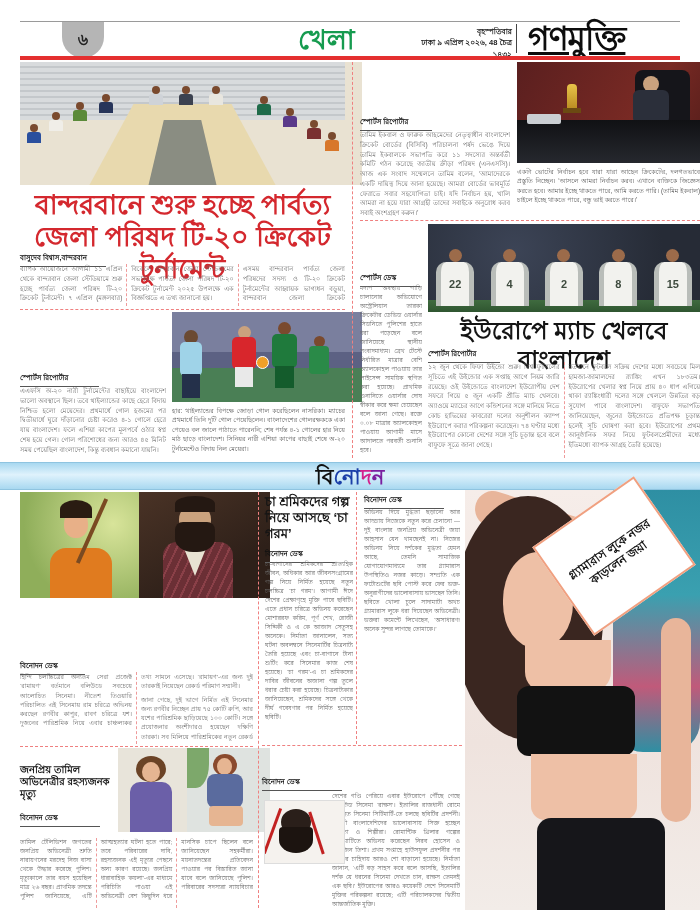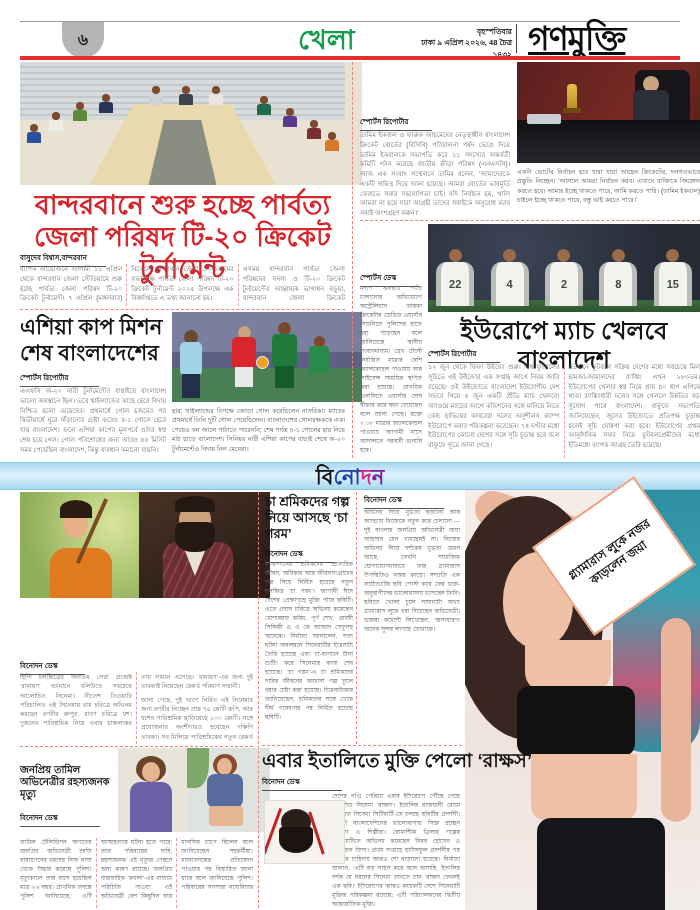--- a/index.html
+++ b/index.html
@@ -124,21 +124,20 @@
   <div class="abs" style="left:20px;top:252px;width:120px;">
     <div class="byline">বাসুদেব বিশ্বাস,বান্দরবান</div>
   </div>
   <div class="abs body-txt cols3" style="left:20px;top:264px;width:325px;height:42px;">
     <p>ব্যাপক আয়োজনে আগামী ১১ এপ্রিল থেকে বান্দরবান জেলা স্টেডিয়ামে শুরু হচ্ছে পার্বত্য জেলা পরিষদ টি-২০ ক্রিকেট টুর্নামেন্ট। ৭ এপ্রিল (মঙ্গলবার) বিকেলে বান্দরবান জেলা স্টেডিয়ামের সভাকক্ষে পার্বত্য জেলা পরিষদ টি-২০ ক্রিকেট টুর্নামেন্ট ২০২৫ উপলক্ষে এক বিজ্ঞপ্তিতে এ তথ্য জানানো হয়।</p>
     <p>এসময় বান্দরবান পার্বত্য জেলা পরিষদের সদস্য ও টি-২০ ক্রিকেট টুর্নামেন্টের আহ্বায়ক ভাগ্যধন বড়ুয়া, বান্দরবান জেলা ক্রিকেট অ্যাসোসিয়েশনের কর্মকর্তা ও খেলোয়াড় প্রতিনিধিরা উপস্থিত ছিলেন। টুর্নামেন্টে জেলার বিভিন্ন ক্লাবের ক্রিকেটাররা অংশ নেবেন বলে জানানো হয়।</p>
 
   </div>
   <div class="abs hdash" style="left:20px;top:309px;width:325px;"></div>
 
-  <div class="abs hl-black" style="left:20px;top:314px;width:150px;font-size:21px;">এশিয়া কাপ মিশন শেষ বাংলাদেশের</div>
   <div class="abs" style="left:20px;top:372px;width:110px;">
     <div class="byline">স্পোর্টস রিপোর্টার</div>
   </div>
   <div class="photo" style="left:172px;top:312px;width:173px;height:90px;background:linear-gradient(180deg,#7a7f9e 0 45%,#5c6183 45% 62%,#4a7f55 62% 100%);">
     <div class="abs" style="left:12px;top:18px;width:14px;height:14px;border-radius:50%;background:#6b4a32;"></div>
     <div class="abs" style="left:8px;top:30px;width:22px;height:34px;border-radius:5px;background:#9fd3e8;"></div>
     <div class="abs" style="left:10px;top:62px;width:18px;height:24px;background:#24304a;"></div>
     <div class="abs" style="left:66px;top:14px;width:13px;height:13px;border-radius:50%;background:#caa27e;"></div>
     <div class="abs" style="left:60px;top:25px;width:24px;height:32px;border-radius:5px;background:#d8262c;"></div>
     <div class="abs" style="left:63px;top:55px;width:18px;height:20px;background:#e9e9e9;"></div>
@@ -289,21 +288,20 @@
     <div class="abs" style="left:38px;top:62px;width:70px;height:96px;border-radius:50% 50% 46% 46%;background:#eec0a6;"></div>
     <div class="abs" style="left:60px;top:150px;width:86px;height:52px;background:#eec0a6;border-radius:0 0 20px 20px;"></div>
     <div class="abs" style="left:52px;top:196px;width:118px;height:70px;border-radius:12px;background:#121212;"></div>
     <div class="abs" style="left:66px;top:264px;width:106px;height:66px;border-radius:0 0 14px 14px;background:#eec0a6;"></div>
     <div class="abs" style="left:72px;top:328px;width:128px;height:92px;border-radius:14px 14px 0 0;background:#16161a;"></div>
     <div class="abs" style="left:196px;top:128px;width:30px;height:204px;border-radius:15px;background:#e8b59a;"></div>
   </div>
   <div class="abs rotbox" style="left:552px;top:502px;width:112px;height:96px;">গ্ল্যামারাস লুকে নজর কাড়লেন জয়া</div>
   <div class="abs hdash" style="left:262px;top:745px;width:200px;"></div>
 
-  <div class="abs hl-black" style="left:262px;top:749px;width:300px;font-size:19px;text-align:left;z-index:6;">এবার ইতালিতে মুক্তি পেলো ‘রাক্ষস’</div>
   <div class="abs" style="left:262px;top:776px;width:80px;z-index:6;">
     <div class="byline" style="width:100%;">বিনোদন ডেস্ক</div>
   </div>
   <div class="photo" style="left:264px;top:800px;width:62px;height:62px;background:#f5f2ee;border:1px solid #ddd;z-index:6;">
     <div class="abs" style="left:16px;top:8px;width:30px;height:26px;border-radius:50%;background:#2a1f1a;"></div>
     <div class="abs" style="left:14px;top:26px;width:34px;height:26px;border-radius:4px 4px 50% 50%;background:#1c1410;"></div>
     <div class="abs" style="left:6px;top:6px;width:3px;height:48px;background:#c22222;transform:rotate(20deg);"></div>
     <div class="abs" style="left:50px;top:10px;width:3px;height:44px;background:#c22222;transform:rotate(-18deg);"></div>
   </div>
   <div class="abs body-txt" style="left:332px;top:792px;width:128px;height:116px;font-size:6px;z-index:5;">দেশের গণ্ডি পেরিয়ে এবার ইউরোপে পৌঁছে গেছে ঢালিউড সিনেমা ‘রাক্ষস’। ইতালির রাজধানী রোমে অবস্থিত সিনেমা সিটিমার্টি-তে চলছে ছবিটির প্রদর্শনী। প্রবাসী বাংলাদেশিদের ভালোবাসায় সিক্ত হচ্ছেন নির্মাতা ও শিল্পীরা। রোমান্টিক থ্রিলার গল্পের সিনেমাটিতে অভিনয় করেছেন নিরব হোসেন ও তানজিন তিশা। প্রথম সপ্তাহে হাউসফুল প্রদর্শনীর পর দর্শকের চাহিদায় আরও শো বাড়ানো হয়েছে। নির্মাতা জানান, ‘এটি বড় সাহস করে বলে আসছি, ইতালির দর্শক যে ধরনের সিনেমা দেখতে চান, রাক্ষস তেমনই এক ছবি।’ ইউরোপের আরও কয়েকটি দেশে সিনেমাটি মুক্তির পরিকল্পনা রয়েছে; এটি পরিচালকদের দ্বিতীয় আন্তর্জাতিক মুক্তি।</div>

